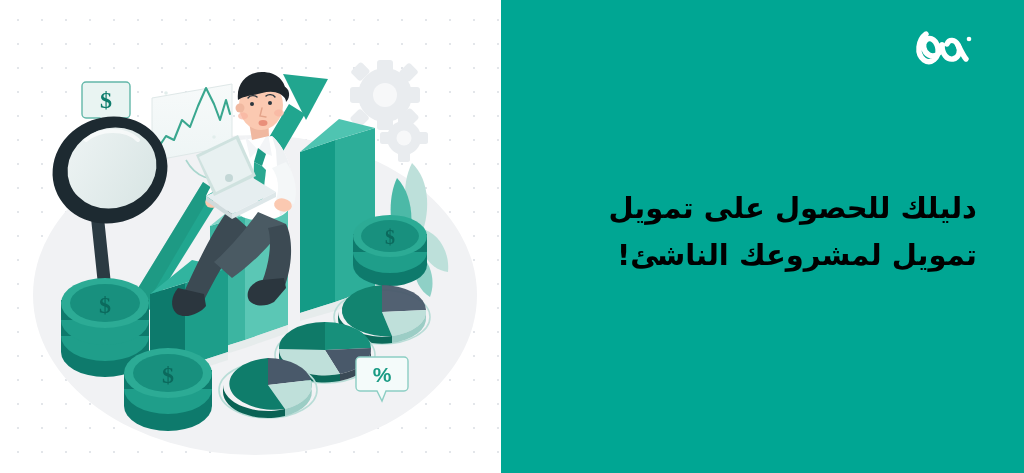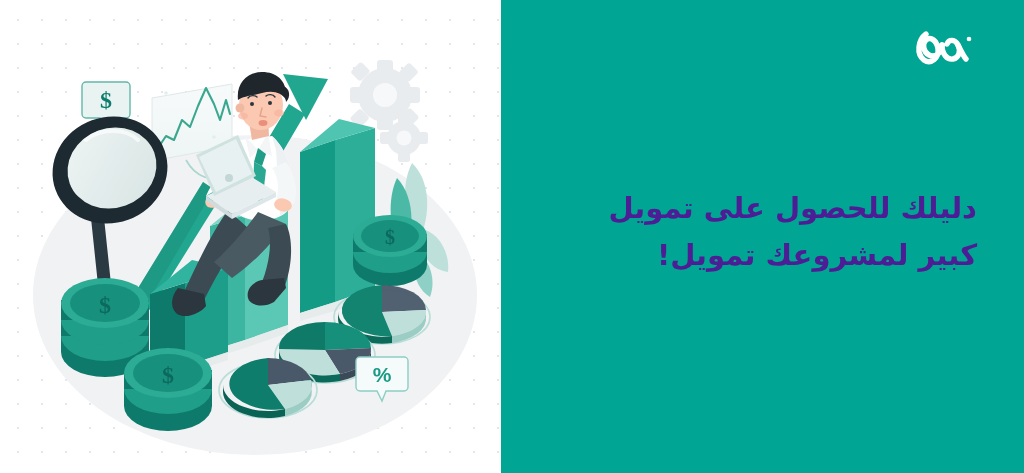--- a/index.html
+++ b/index.html
@@ -41,21 +41,21 @@
     width:64px;height:44px;
     display:block;
   }
   .headline{
     position:absolute;
     top:185px;
     right:47px;
     width:370px;
     text-align:right;
     direction:rtl;
-    color:#4c1d95;
+    color:#000000;
     font-size:29px;
     font-weight:bold;
     line-height:1.63;
     letter-spacing:0px;
     font-family:"DejaVu Sans","Liberation Sans",sans-serif;
   }
   .headline .ln{display:block;white-space:nowrap;}
 </style>
 </head>
 <body>
@@ -290,17 +290,17 @@
                  C10 17, 11 26, 17 29 C23 32, 30 27, 30 19" stroke-width="5.4"></path>
         <path d="M30 19 C30 28, 35 34, 41 33 C47 32, 49 25, 46 19
                  C43 13, 37 13, 35 18" stroke-width="5.4"></path>
         <path d="M46 19 C49 25, 52 31, 54 33" stroke-width="5.4"></path>
       </g>
       <circle cx="57" cy="13" r="2.3" fill="#ffffff"></circle>
     </svg>
 
     <div class="headline">
       <span class="ln">دليلك للحصول على تمويل</span>
-      <span class="ln">كبير لمشروعك تمويل!</span>
+      <span class="ln">تمويل لمشروعك الناشئ!</span>
     </div>
 
   </div>
 </div>
 
 </body></html>

